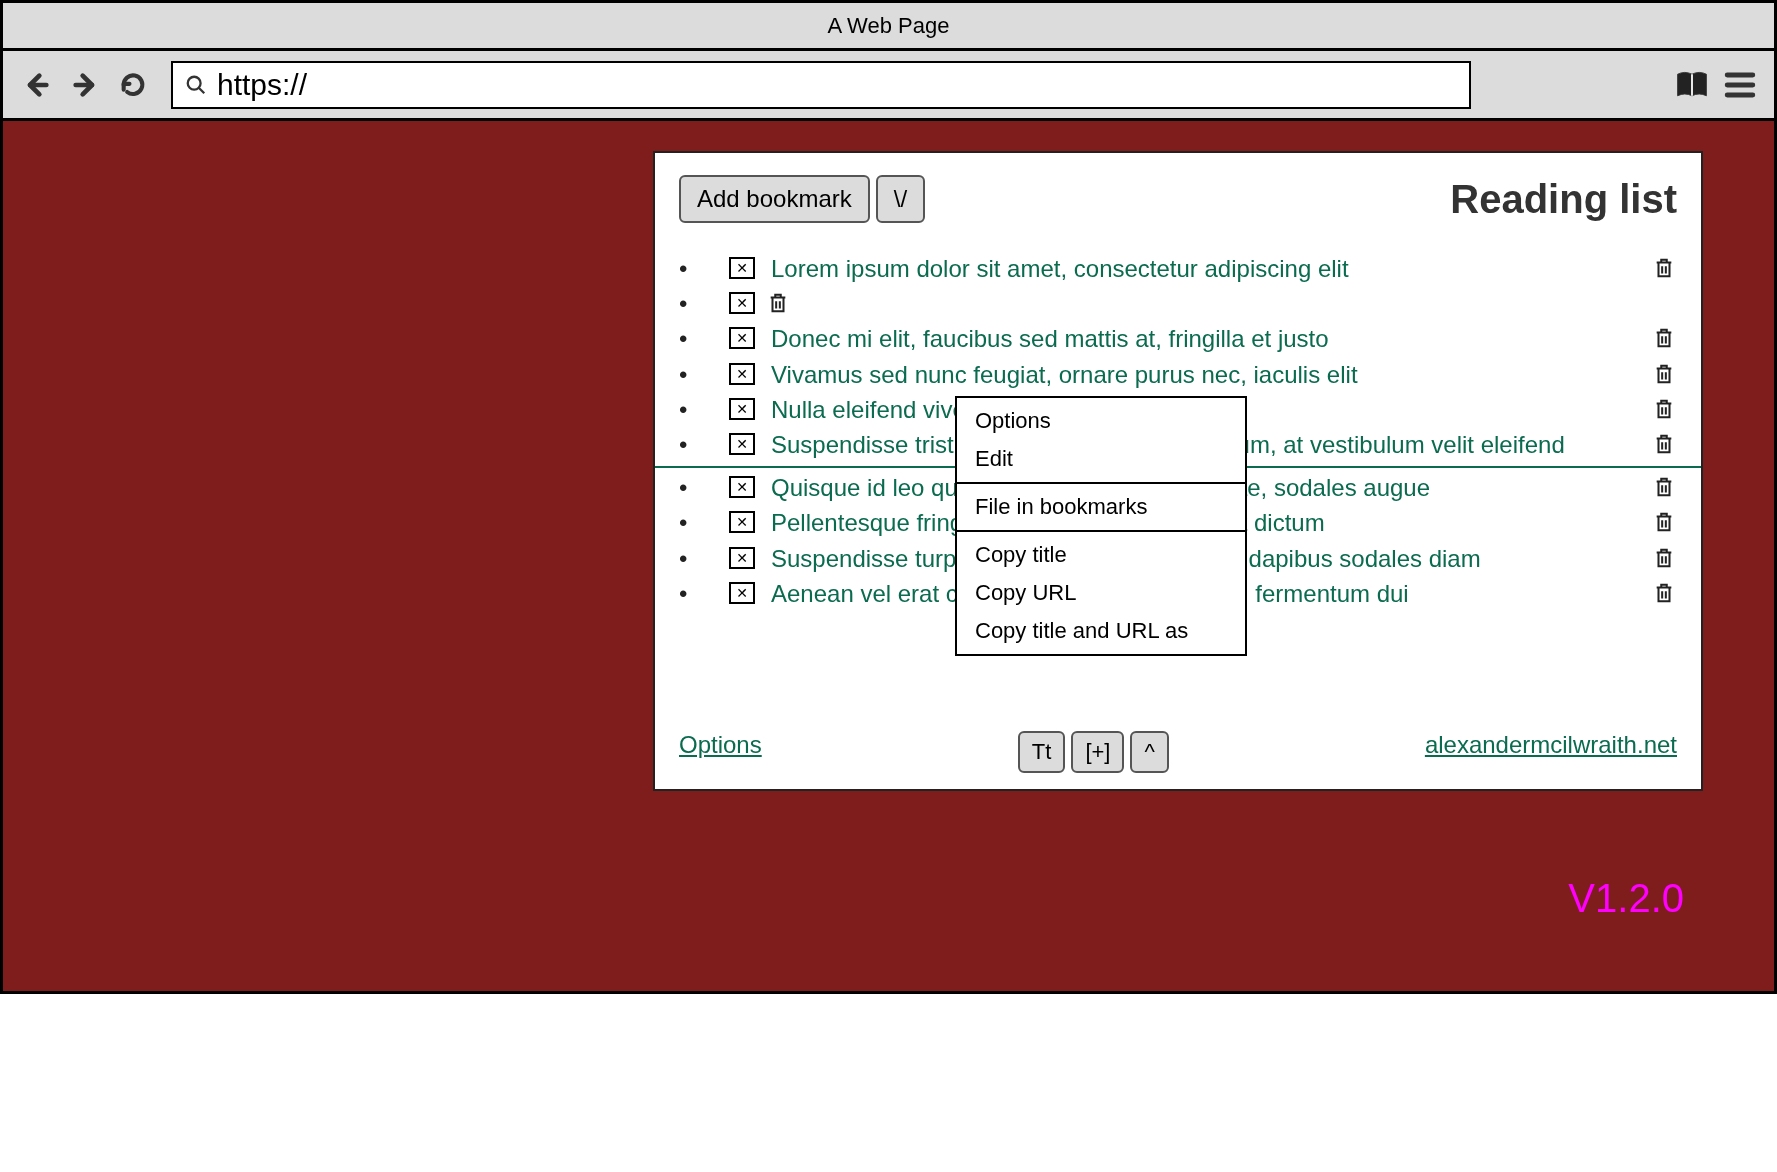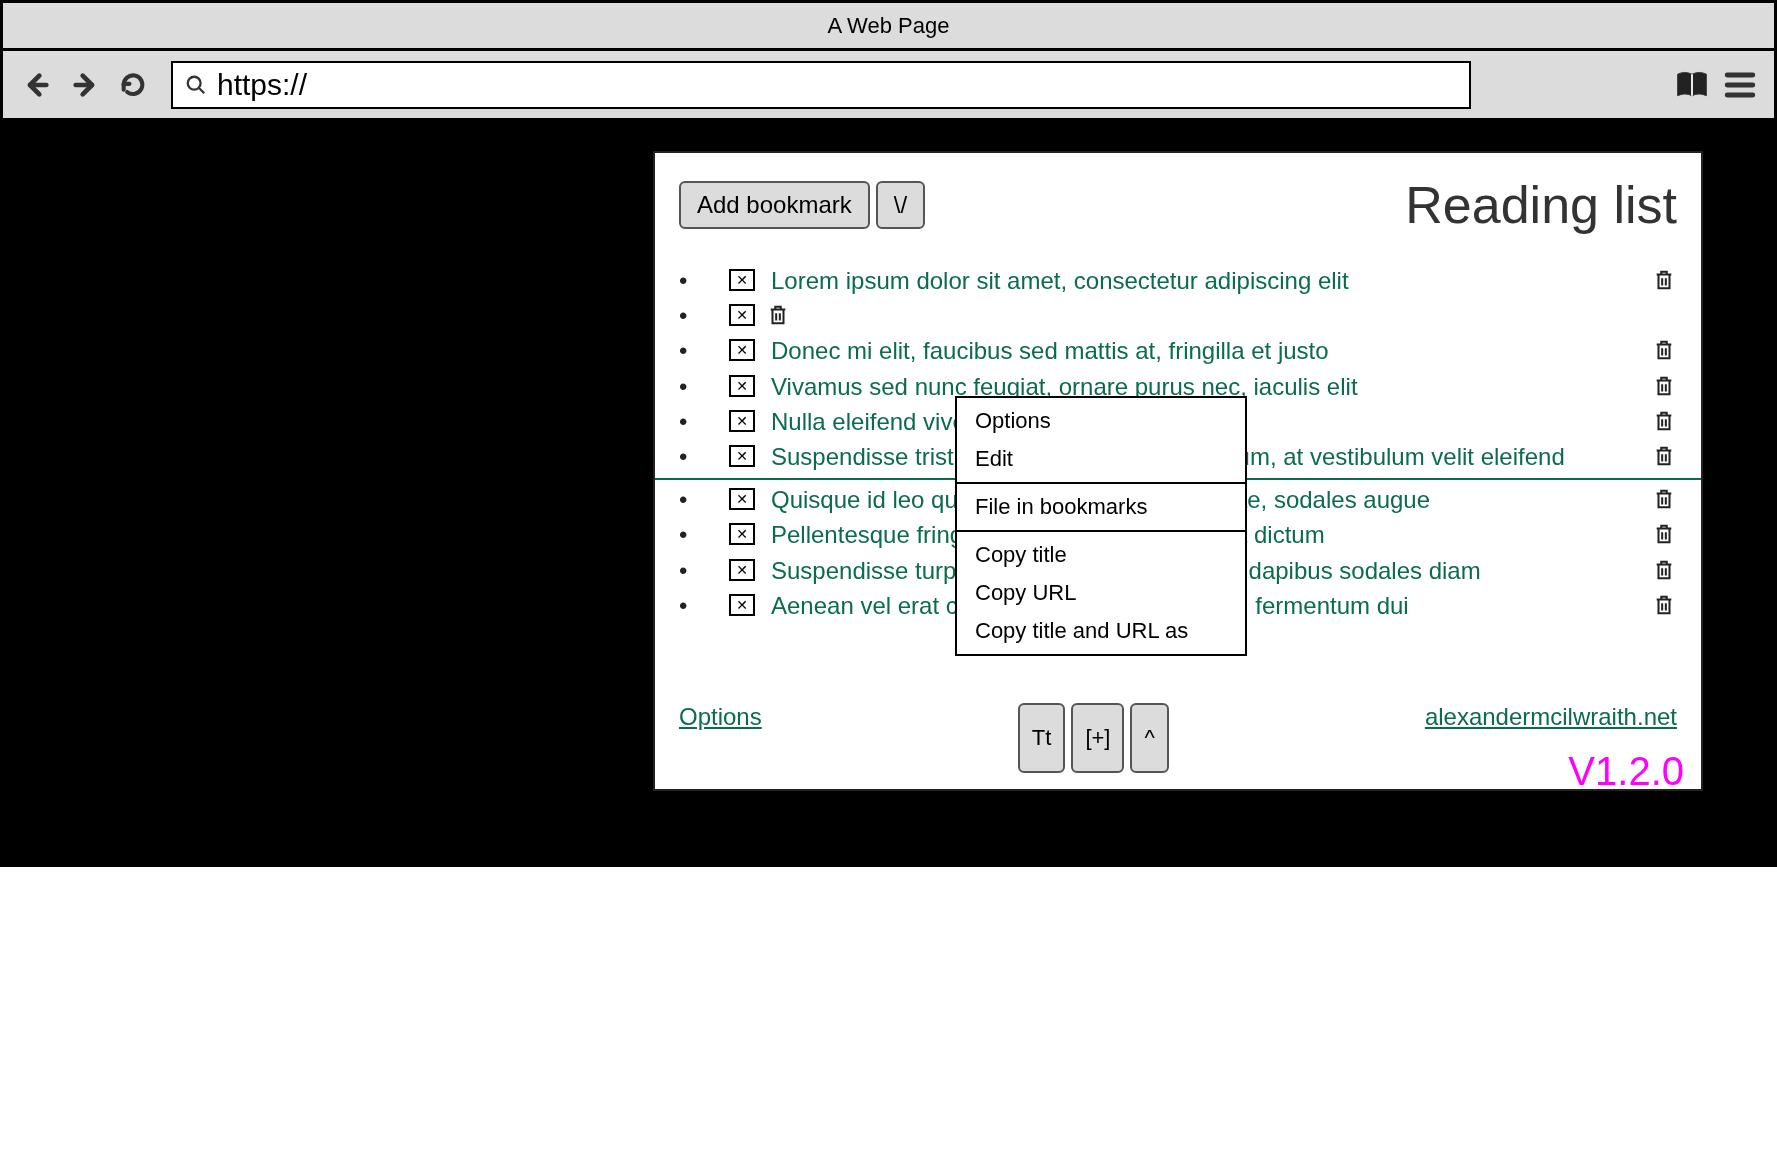--- a/index.html
+++ b/index.html
@@ -1,22 +1,22 @@
 <!DOCTYPE html>
 <html><head>
 <meta charset="utf-8">
 <style>
   * { box-sizing: border-box; }
   html, body { margin:0; padding:0; font-family: Arial, Helvetica, sans-serif; }
   body { background:#fff; }
 
   .window {
-    width:1777px; height:867px;
+    width:1777px; height:994px;
     border:3px solid #000;
-    background:#000000;
+    background:#7f1d1d;
     position:relative;
     overflow:hidden;
   }
   .titlebar {
     height:48px;
     background:#dcdcdc;
     border-bottom:3px solid #000;
     display:flex; align-items:center; justify-content:center;
     font-size:22px;
   }
@@ -71,26 +71,26 @@
   .panel-header .btns { display:flex; gap:6px; }
   .btn {
     background:#dcdcdc;
     border:2px solid #555;
     border-radius:6px;
     padding:8px 16px;
     font-size:24px;
     cursor:pointer;
     font-family:inherit;
   }
-  .btn.small { padding:20px 12px; font-size:22px; }
+  .btn.small { padding:6px 12px; font-size:22px; }
   .panel-title {
     margin-left:auto;
-    font-size:52px;
+    font-size:40px;
     color:#333;
-    font-weight:400;
+    font-weight:700;
   }
 
   .list-wrap {
     flex:1;
     overflow:hidden;
     padding:20px 24px 0 24px;
     position:relative;
   }
   ul.reading { list-style:none; margin:0; padding:0; }
   ul.reading > li {

